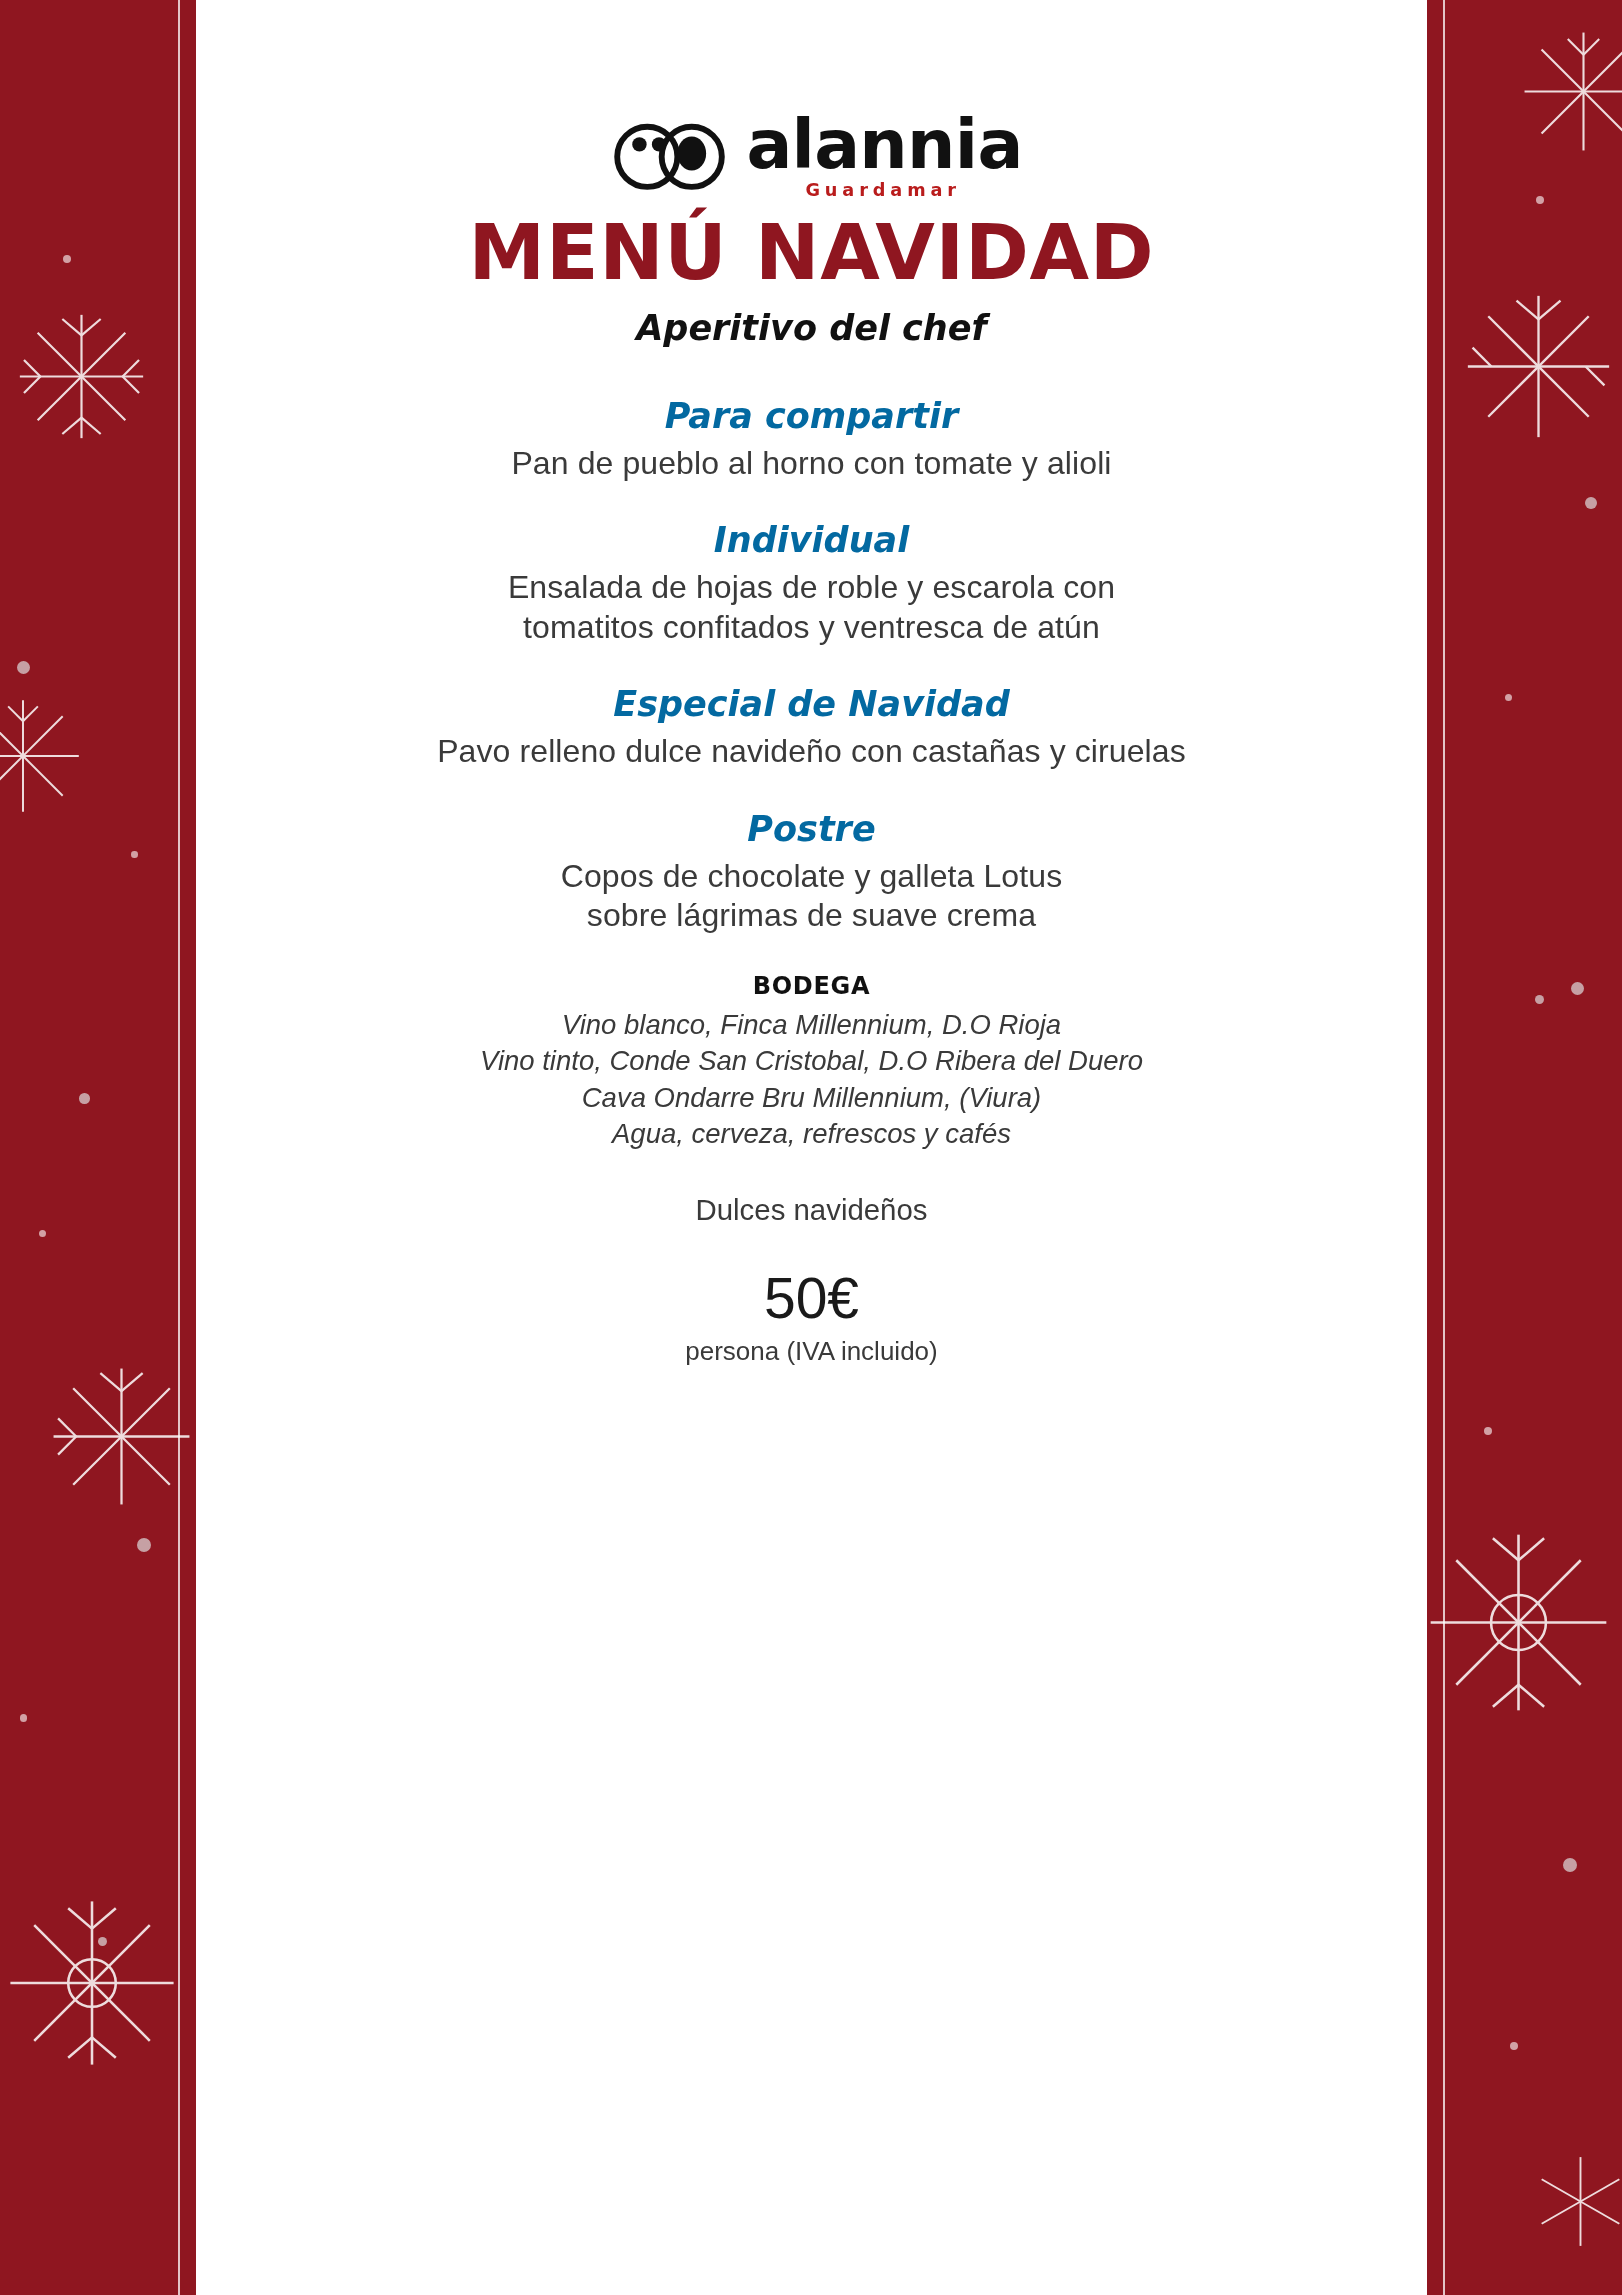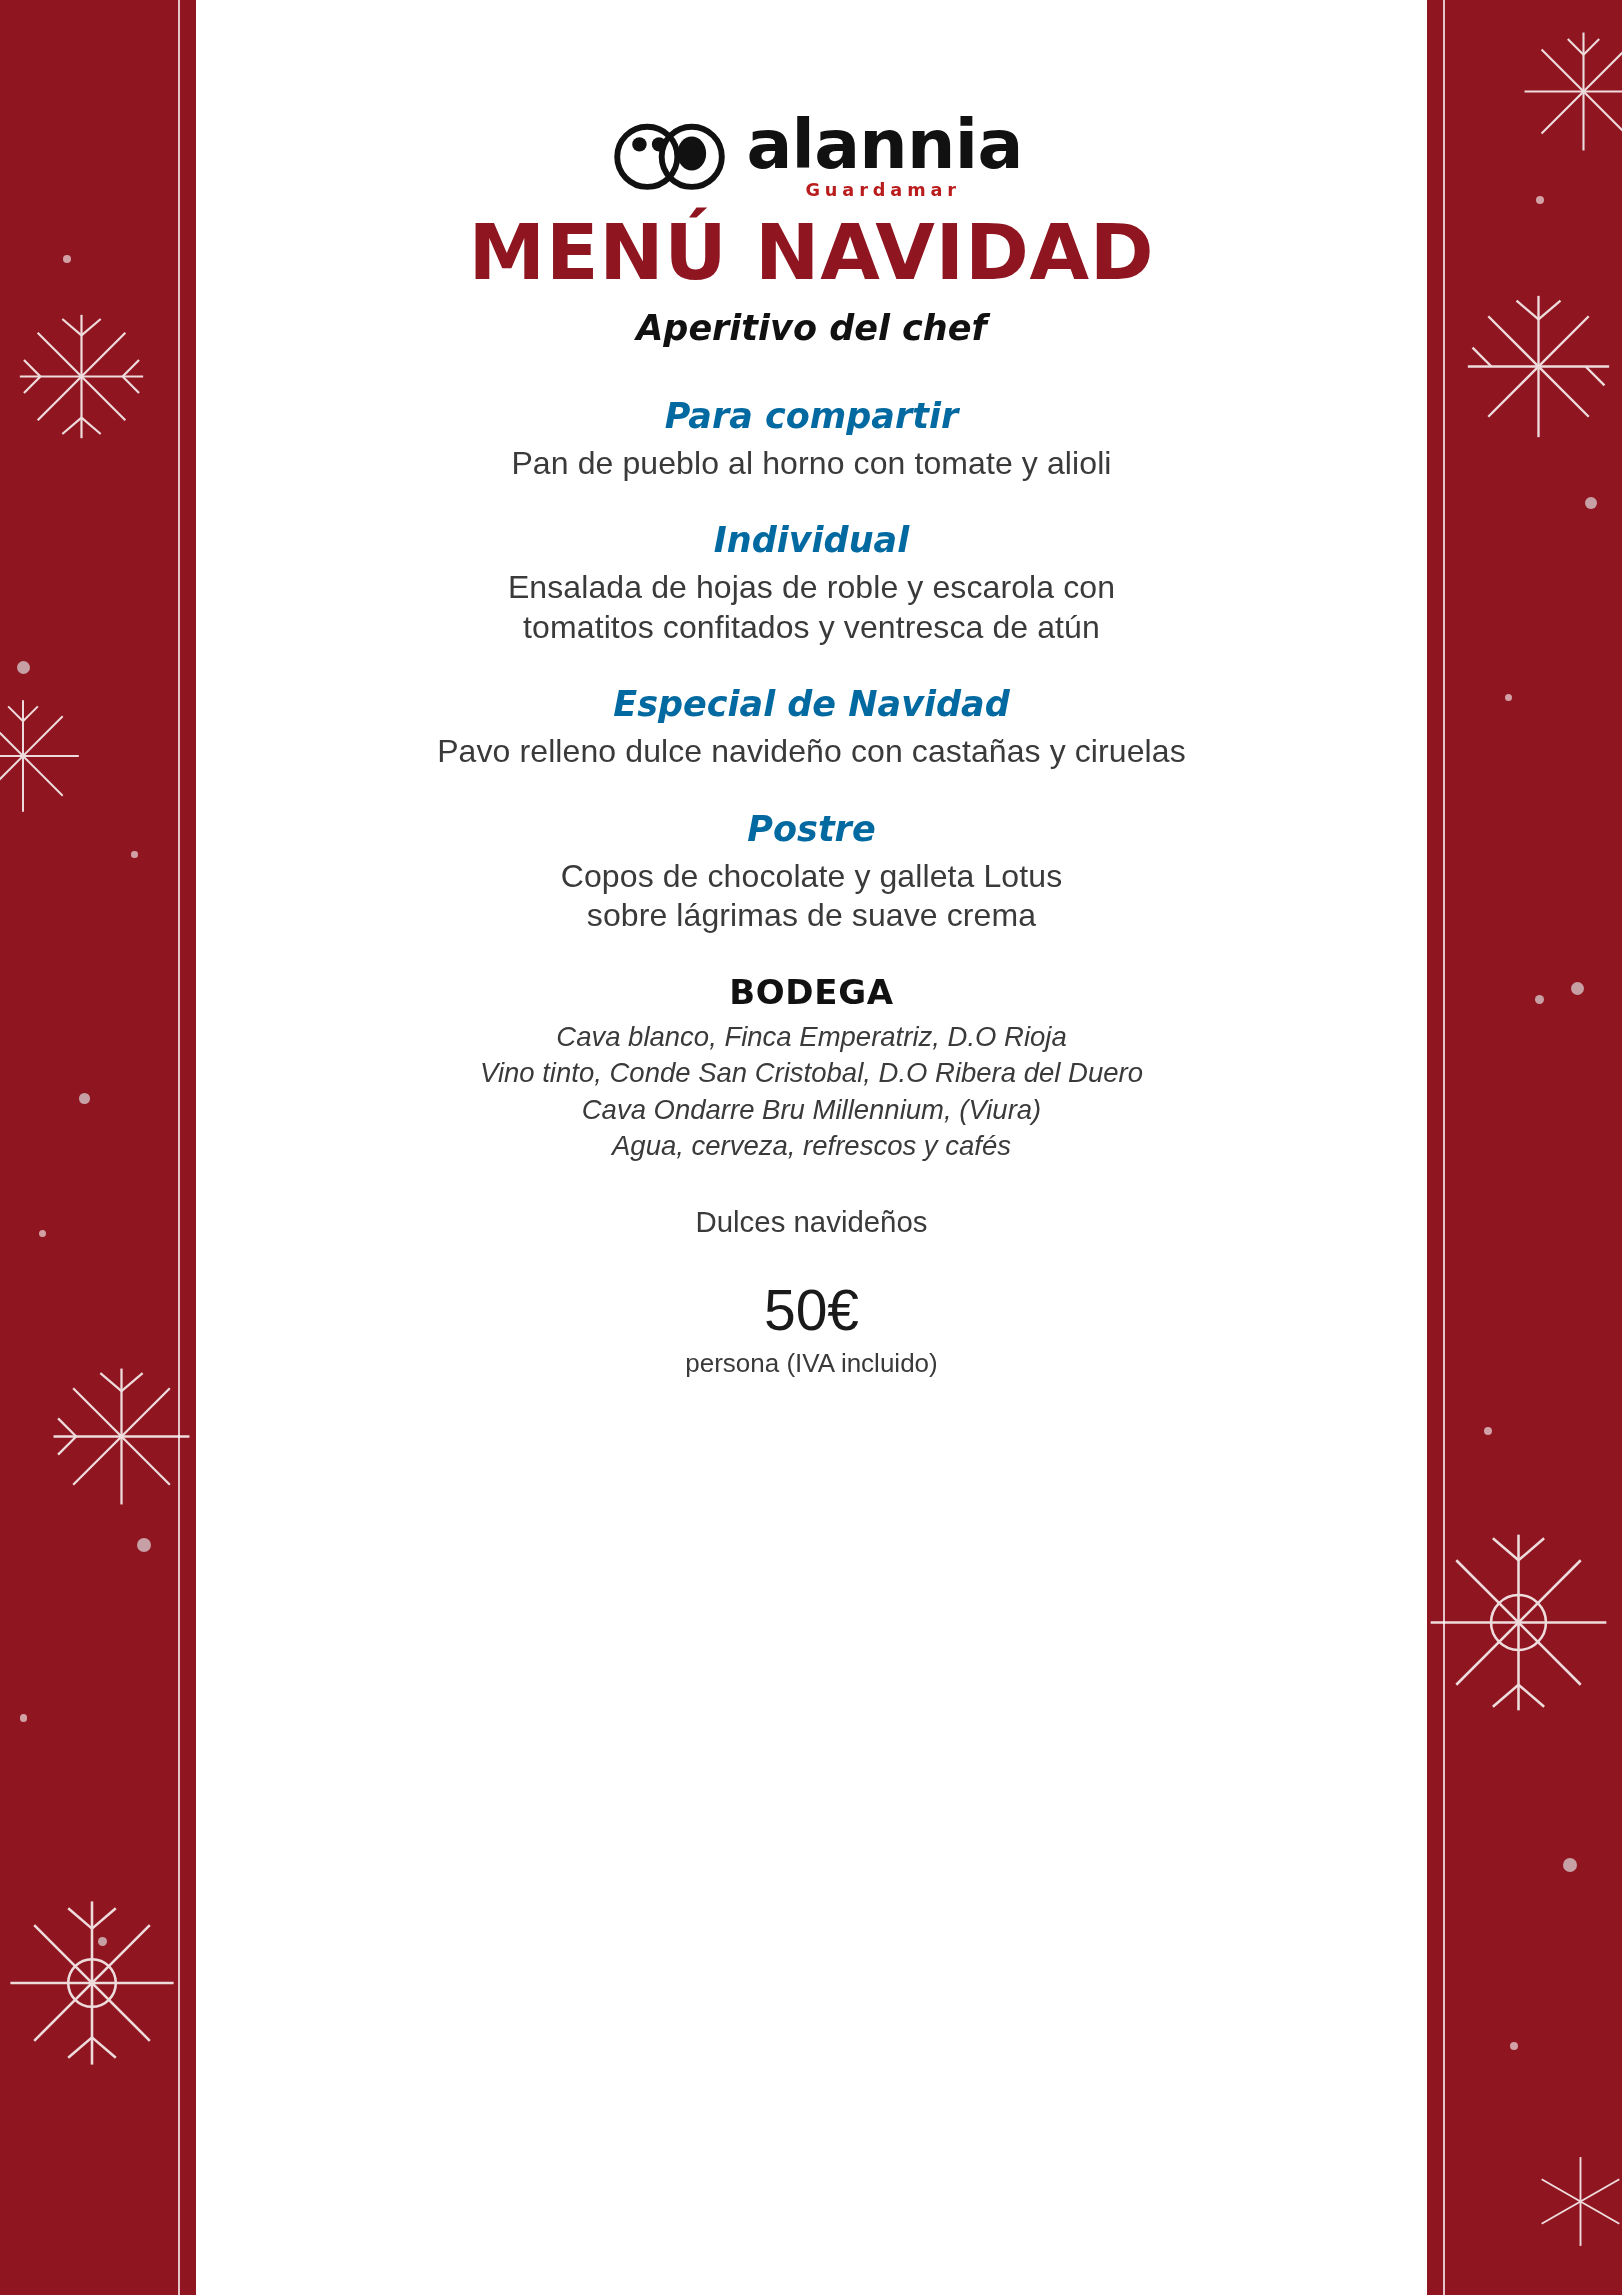--- a/index.html
+++ b/index.html
@@ -160,21 +160,21 @@
   .sec-or {
     font-family: "Liberation Sans", sans-serif;
     font-size: 26px;
     color: #3a3a3a;
     line-height: 1.5;
   }
 
   .bodega-head {
     font-family: "DejaVu Sans", sans-serif;
     font-weight: 700;
-    font-size: 34px;
+    font-size: 24px;
     letter-spacing: 0.7px;
     color: #111111;
     margin-bottom: 6.5px;
   }
   .bodega-line {
     font-family: "Liberation Sans", sans-serif;
     font-style: italic;
     font-size: 27.5px;
     color: #3a3a3a;
     line-height: 1.32;
@@ -374,21 +374,21 @@
       </div>
 
       <div class="section">
         <div class="sec-head">Postre</div>
         <div class="sec-line">Copos de chocolate y galleta Lotus</div>
         <div class="sec-line">sobre lágrimas de suave crema</div>
       </div>
 
       <div class="section">
         <div class="bodega-head">BODEGA</div>
-        <div class="bodega-line">Cava blanco, Finca Emperatriz, D.O Rioja</div>
+        <div class="bodega-line">Vino blanco, Finca Millennium, D.O Rioja</div>
         <div class="bodega-line">Vino tinto, Conde San Cristobal, D.O Ribera del Duero</div>
         <div class="bodega-line">Cava Ondarre Bru  Millennium, (Viura)</div>
         <div class="bodega-line">Agua, cerveza, refrescos y cafés</div>
       </div>
 
       <div class="sweets">Dulces navideños</div>
 
       <div class="price">50€</div>
       <div class="price-note">persona (IVA incluido)</div>
 

